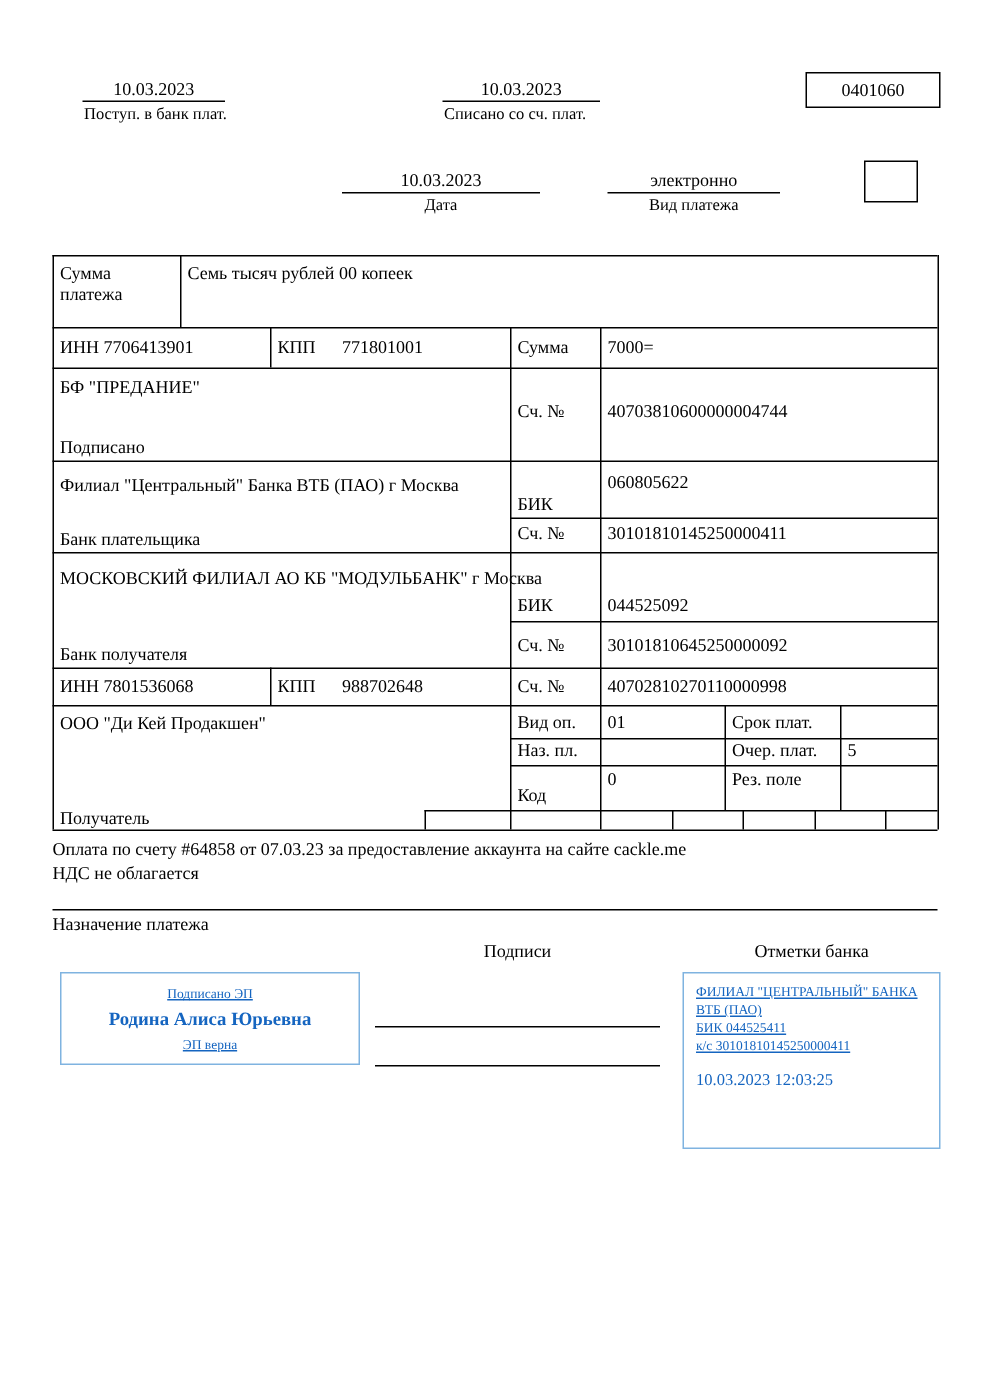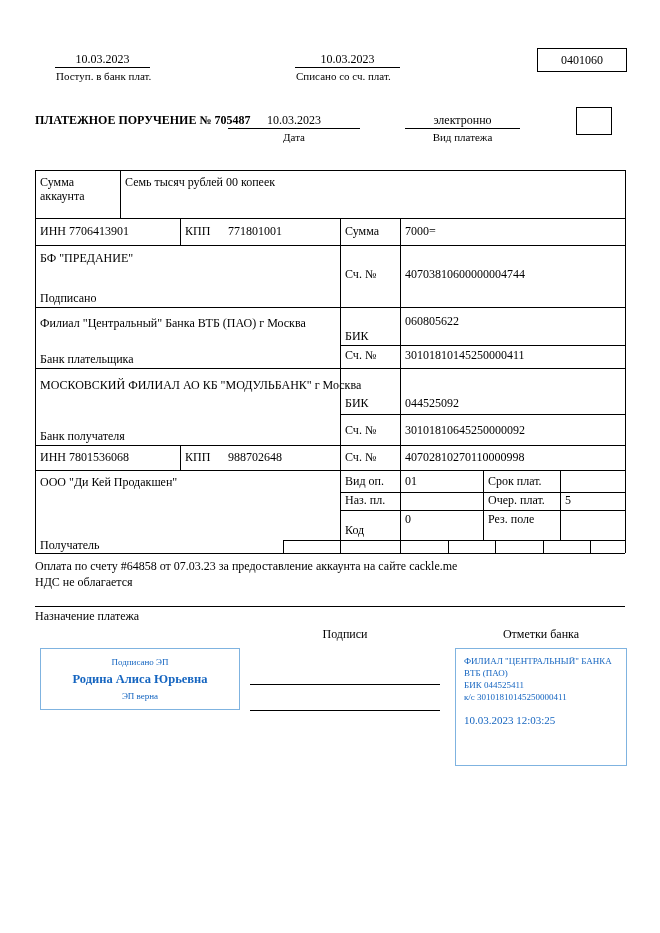--- a/index.html
+++ b/index.html
@@ -9,21 +9,21 @@
   .wrap{white-space:normal;}
   .ctr{text-align:center;}
   .b{font-weight:bold;}
   .sm{font-size:11px;}
   .hl{position:absolute;height:1px;background:#000;}
   .vl{position:absolute;width:1px;background:#000;}
   .box{position:absolute;border:1px solid #000;display:flex;align-items:center;justify-content:center;}
   .stamp{position:absolute;border:1px solid var(--stamp-border,#7fb3e0);color:var(--stamp-text,#1565c0);box-sizing:border-box;}
   .sig{left:40px;top:648px;width:200px;height:62px;display:flex;flex-direction:column;
        align-items:center;justify-content:center;gap:3px;text-align:center;}
-  .xs{font-size:9px;line-height:1.35;}
+  .xs{font-size:9px;line-height:1.35;text-decoration:underline;}
   .nm{font-size:12.5px;font-weight:bold;}
   .bank{left:455px;top:648px;width:172px;height:118px;padding:6px 8px;}
   .bank .st{font-size:13px;font-weight:bold;margin-top:9px;}
   .bank .dt{font-size:11px;margin-top:10px;}
 </style>
 </head>
 <body>
 
 <div class="page">
 
@@ -32,21 +32,20 @@
   <div class="t sm" style="left:56px;top:70px">Поступ. в банк плат.</div>
 
   <div class="t ctr" style="left:295px;top:52px;width:105px">10.03.2023</div>
   <div class="hl" style="left:295px;top:67px;width:105px"></div>
   <div class="t sm" style="left:296px;top:70px">Списано со сч. плат.</div>
 
   <div class="box" style="left:537px;top:48px;width:88px;height:22px">
     <span>0401060</span>
   </div>
 
-  <div class="t b" style="left:35px;top:113px">ПЛАТЕЖНОЕ ПОРУЧЕНИЕ № 705487</div>
   <div class="t ctr" style="left:228px;top:113px;width:132px">10.03.2023</div>
   <div class="hl" style="left:228px;top:128px;width:132px"></div>
   <div class="t sm ctr" style="left:228px;top:131px;width:132px">Дата</div>
   <div class="t ctr" style="left:405px;top:113px;width:115px">электронно</div>
   <div class="hl" style="left:405px;top:128px;width:115px"></div>
   <div class="t sm ctr" style="left:405px;top:131px;width:115px">Вид платежа</div>
   <div class="box" style="left:576px;top:107px;width:34px;height:26px"></div>
 
   <div class="hl" style="left:35px;top:170px;width:590px"></div>
   <div class="hl" style="left:35px;top:218px;width:590px"></div>
@@ -70,21 +69,21 @@
   <div class="vl" style="left:340px;top:218px;height:335px"></div>
   <div class="vl" style="left:400px;top:218px;height:335px"></div>
   <div class="vl" style="left:483px;top:470px;height:70px"></div>
   <div class="vl" style="left:560px;top:470px;height:70px"></div>
   <div class="vl" style="left:283px;top:540px;height:13px"></div>
   <div class="vl" style="left:448px;top:540px;height:13px"></div>
   <div class="vl" style="left:495px;top:540px;height:13px"></div>
   <div class="vl" style="left:543px;top:540px;height:13px"></div>
   <div class="vl" style="left:590px;top:540px;height:13px"></div>
 
-  <div class="t wrap" style="left:40px;top:175px;width:65px">Сумма аккаунта</div>
+  <div class="t wrap" style="left:40px;top:175px;width:65px">Сумма платежа</div>
   <div class="t" style="left:125px;top:175px">Семь тысяч рублей 00 копеек</div>
 
   <div class="t" style="left:40px;top:224px">ИНН 7706413901</div>
   <div class="t" style="left:185px;top:224px">КПП</div>
   <div class="t" style="left:228px;top:224px">771801001</div>
   <div class="t" style="left:345px;top:224px">Сумма</div>
   <div class="t" style="left:405px;top:224px">7000=</div>
 
   <div class="t" style="left:40px;top:251px">БФ "ПРЕДАНИЕ"</div>
   <div class="t" style="left:40px;top:291px">Подписано</div>

